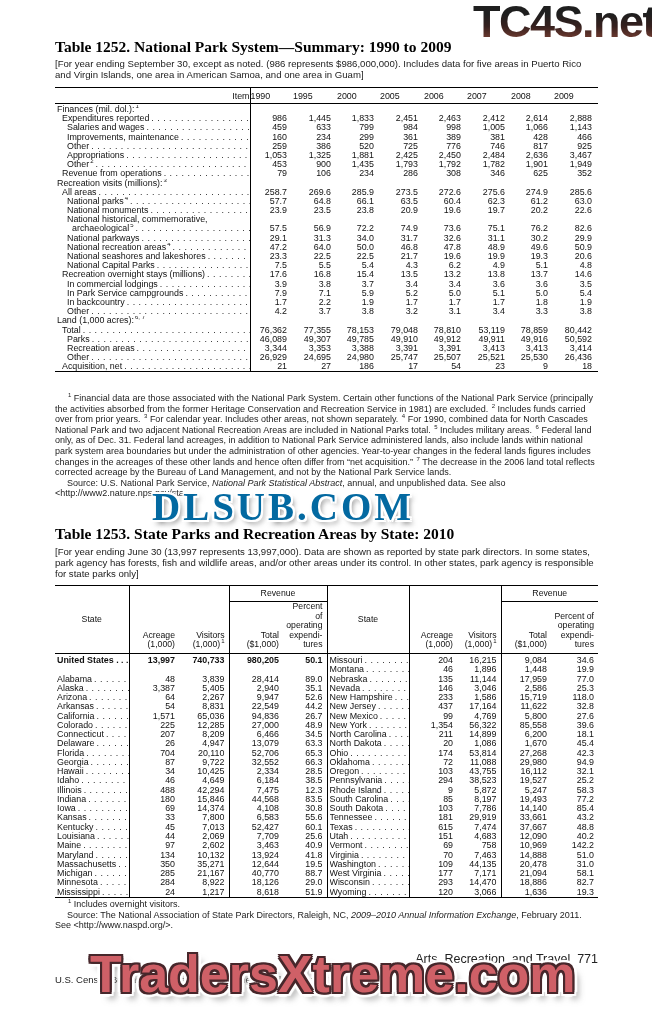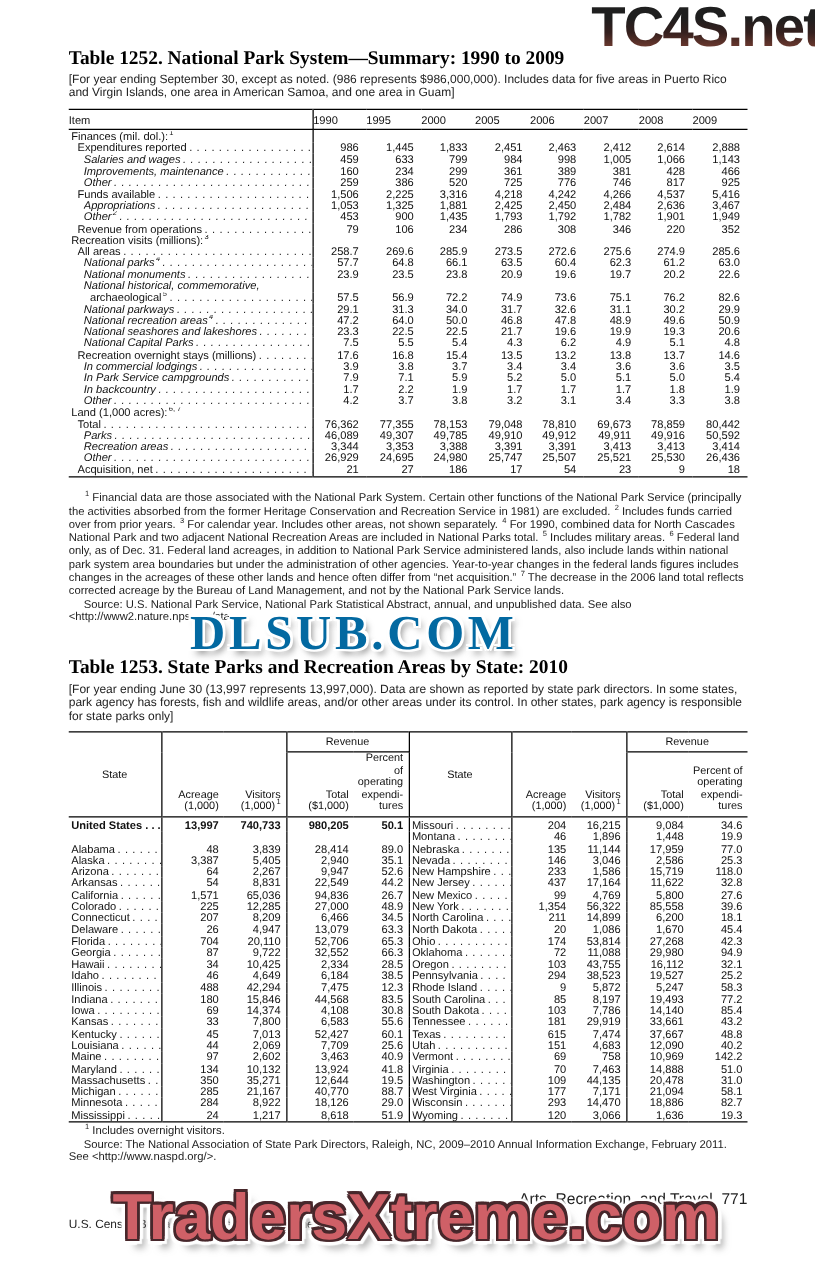--- a/index.html
+++ b/index.html
@@ -8,36 +8,36 @@
   .abs{position:absolute;}
   
   .tbl-title{font-family:Liberation Serif, serif;font-weight:bold;font-size:15.5px;color:#000;letter-spacing:0;}
   .tbl-note{font-size:9.6px;line-height:11px;color:#222;width:543px;}
   
   table{border-collapse:collapse;table-layout:fixed;}
   td,th{padding:0;margin:0;font-size:8.9px;color:#111;vertical-align:bottom;}
   
   #t1252{width:543px;border-top:1.5px solid #000;border-bottom:1.5px solid #000;}
   #t1252 thead th{border-bottom:1px solid #000;font-weight:normal;height:15px;vertical-align:middle;}
-  #t1252 thead th.itemh{text-align:left;border-right:1px solid #000;}
+  #t1252 thead th.itemh{text-align:right;border-right:1px solid #000;}
   #t1252 thead th.yh{text-align:left;padding-right:6px;}
   #t1252 tbody td{line-height:9.18px;font-size:8.9px;white-space:nowrap;}
   #t1252 td.item{border-right:1px solid #000;overflow:hidden;}
   #t1252 td.num{text-align:right;padding-right:6px;}
   #t1252 tbody tr:first-child td{padding-top:1px;}
   .lblwrap{display:flex;align-items:baseline;overflow:hidden;}
   .lbl{white-space:nowrap;}
   .dots{flex:1;overflow:hidden;white-space:nowrap;color:#222;padding-left:2px;letter-spacing:0.5px;}
   .dots::after{content:". . . . . . . . . . . . . . . . . . . . . . . . . . . . . . . . . . . . . . . . . . . . . . . . . . . . . . . .";}
   sup{font-size:6px;line-height:0;vertical-align:super;margin-left:1px;}
-  .ind0{padding-left:2px;} .ind1{padding-left:7px;} .ind2{padding-left:12px;font-style:italic;} .ind3{padding-left:17px;}
+  .ind0{padding-left:2px;} .ind1{padding-left:7px;} .ind2{padding-left:12px;} .ind3{padding-left:17px;}
   
   .fn{font-size:9px;line-height:10.6px;width:543px;color:#1c1c1c;}
   .fn p{margin:0;text-indent:12px;}
-  .it{text-align:center;}
+  .it{font-style:italic;text-align:center;}
   
   #t1253{width:543px;border-top:1.5px solid #000;border-bottom:1.5px solid #000;}
   #t1253 thead th{font-weight:normal;font-size:8.7px;line-height:9.6px;}
   #t1253 thead{border-bottom:1px solid #000;}
   th.revh{text-align:center;border-bottom:1px solid #000;height:15px;vertical-align:middle;}
   th.blankh{height:15px;}
   th.stateh{text-align:center;vertical-align:middle;}
   th.colh{text-align:right;padding:0 4px 3px 0;vertical-align:bottom;}
   .br{border-right:1px solid #000;}
   #t1253 tbody td{line-height:9.27px;font-size:8.9px;white-space:nowrap;}
@@ -164,36 +164,20 @@
           <td class="num">259</td>
           <td class="num">386</td>
           <td class="num">520</td>
           <td class="num">725</td>
           <td class="num">776</td>
           <td class="num">746</td>
           <td class="num">817</td>
           <td class="num">925</td>
         </tr>
         <tr>
-          <td class="item ind1">
-            <div class="lblwrap">
-              <span class="lbl">Funds available</span>
-              <span class="dots"></span>
-            </div>
-          </td>
-          <td class="num">1,506</td>
-          <td class="num">2,225</td>
-          <td class="num">3,316</td>
-          <td class="num">4,218</td>
-          <td class="num">4,242</td>
-          <td class="num">4,266</td>
-          <td class="num">4,537</td>
-          <td class="num">5,416</td>
-        </tr>
-        <tr>
           <td class="item ind2">
             <div class="lblwrap">
               <span class="lbl">Appropriations</span>
               <span class="dots"></span>
             </div>
           </td>
           <td class="num">1,053</td>
           <td class="num">1,325</td>
           <td class="num">1,881</td>
           <td class="num">2,425</td>
@@ -224,21 +208,21 @@
               <span class="lbl">Revenue from operations</span>
               <span class="dots"></span>
             </div>
           </td>
           <td class="num">79</td>
           <td class="num">106</td>
           <td class="num">234</td>
           <td class="num">286</td>
           <td class="num">308</td>
           <td class="num">346</td>
-          <td class="num">220</td>
+          <td class="num">625</td>
           <td class="num">352</td>
         </tr>
         <tr>
           <td class="item ind0">
             <div class="lblwrap">
               <span class="lbl">Recreation visits (millions):<sup>3</sup></span>
             </div>
           </td>
           <td class="num" colspan="8"></td>
         </tr>
@@ -471,21 +455,21 @@
             <div class="lblwrap">
               <span class="lbl">Total</span>
               <span class="dots"></span>
             </div>
           </td>
           <td class="num">76,362</td>
           <td class="num">77,355</td>
           <td class="num">78,153</td>
           <td class="num">79,048</td>
           <td class="num">78,810</td>
-          <td class="num">69,673</td>
+          <td class="num">53,119</td>
           <td class="num">78,859</td>
           <td class="num">80,442</td>
         </tr>
         <tr>
           <td class="item ind2">
             <div class="lblwrap">
               <span class="lbl">Parks</span>
               <span class="dots"></span>
             </div>
           </td>

